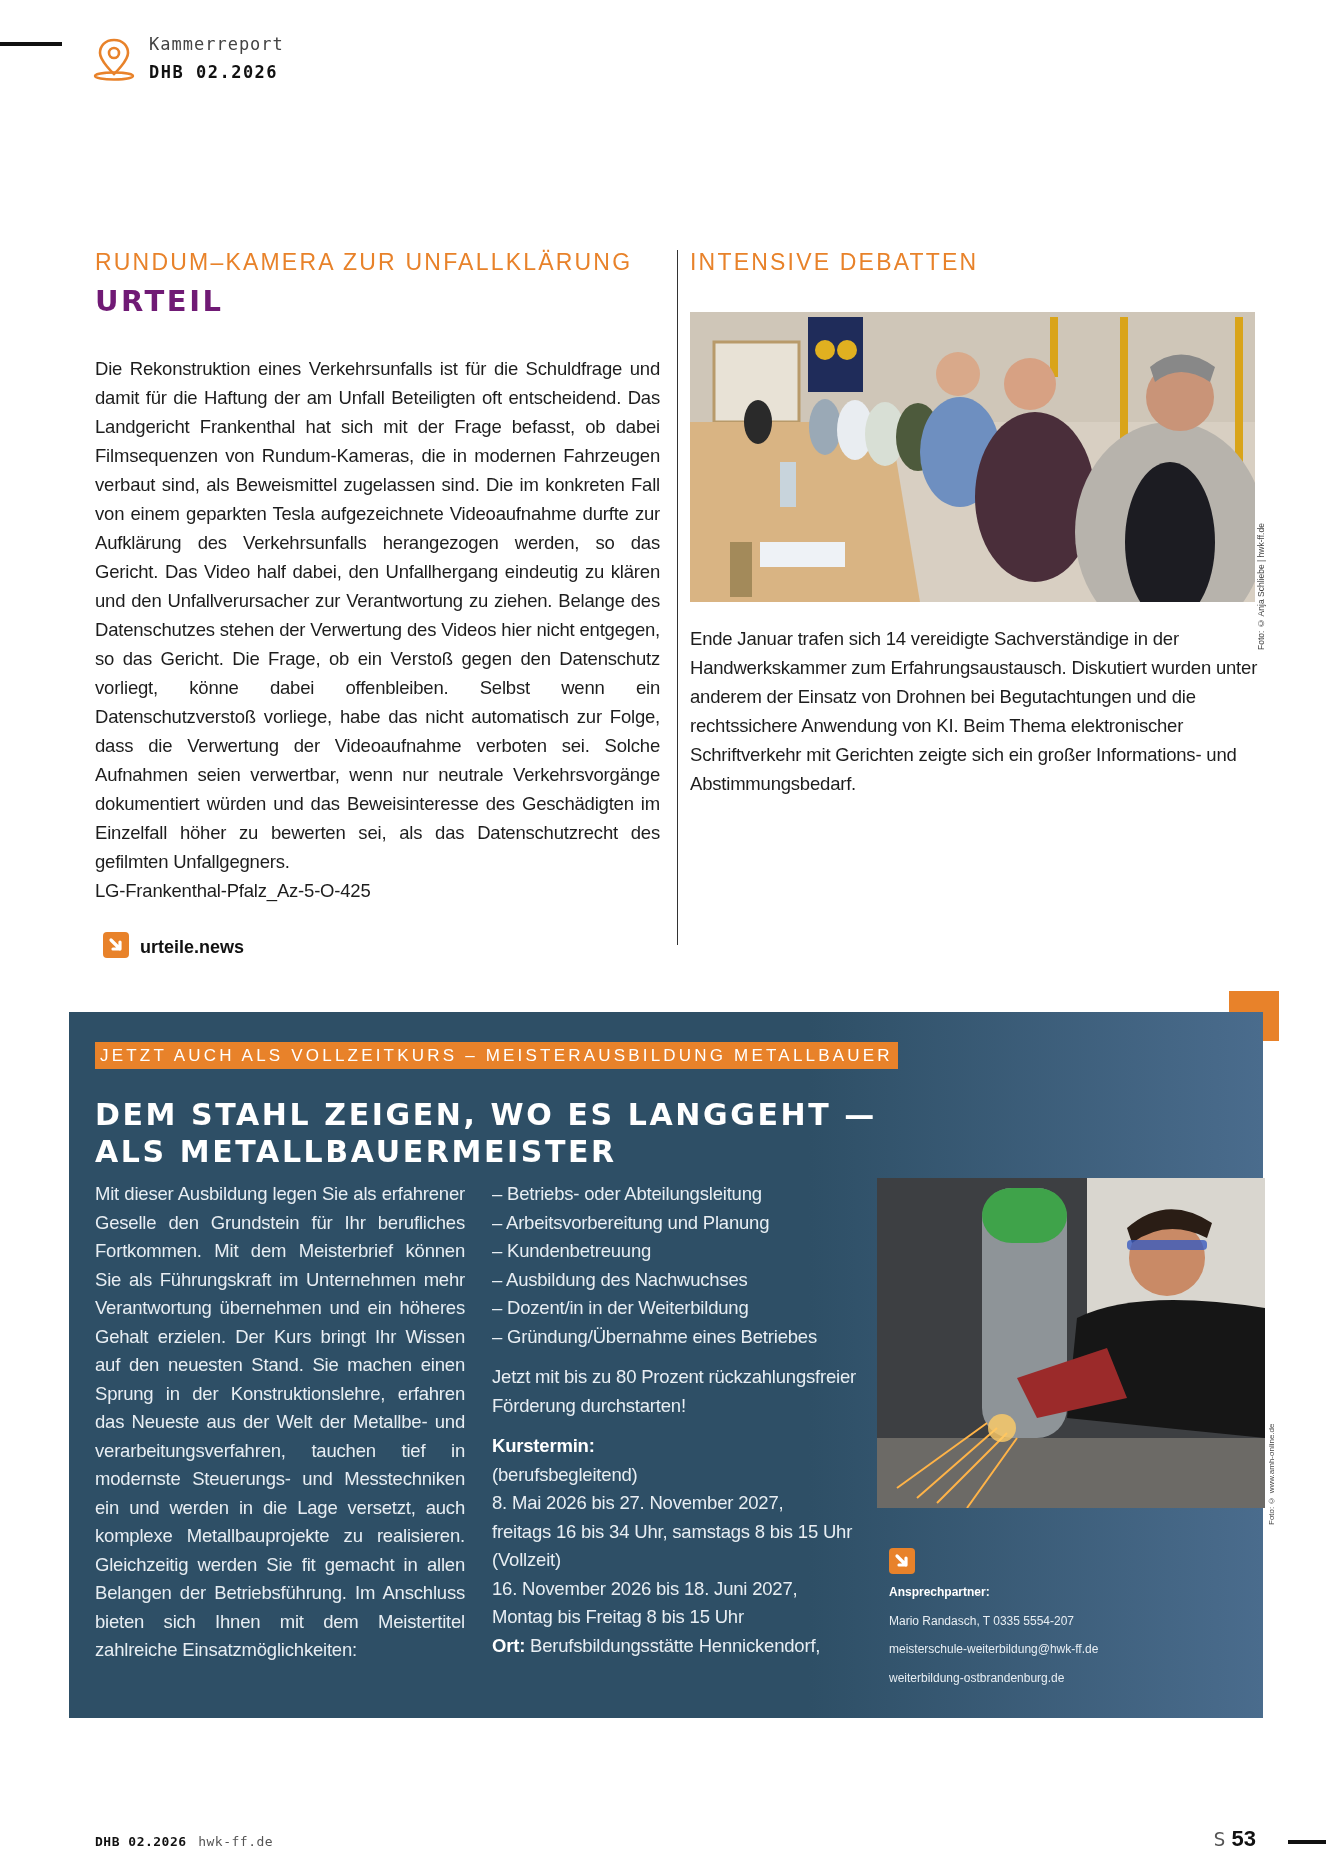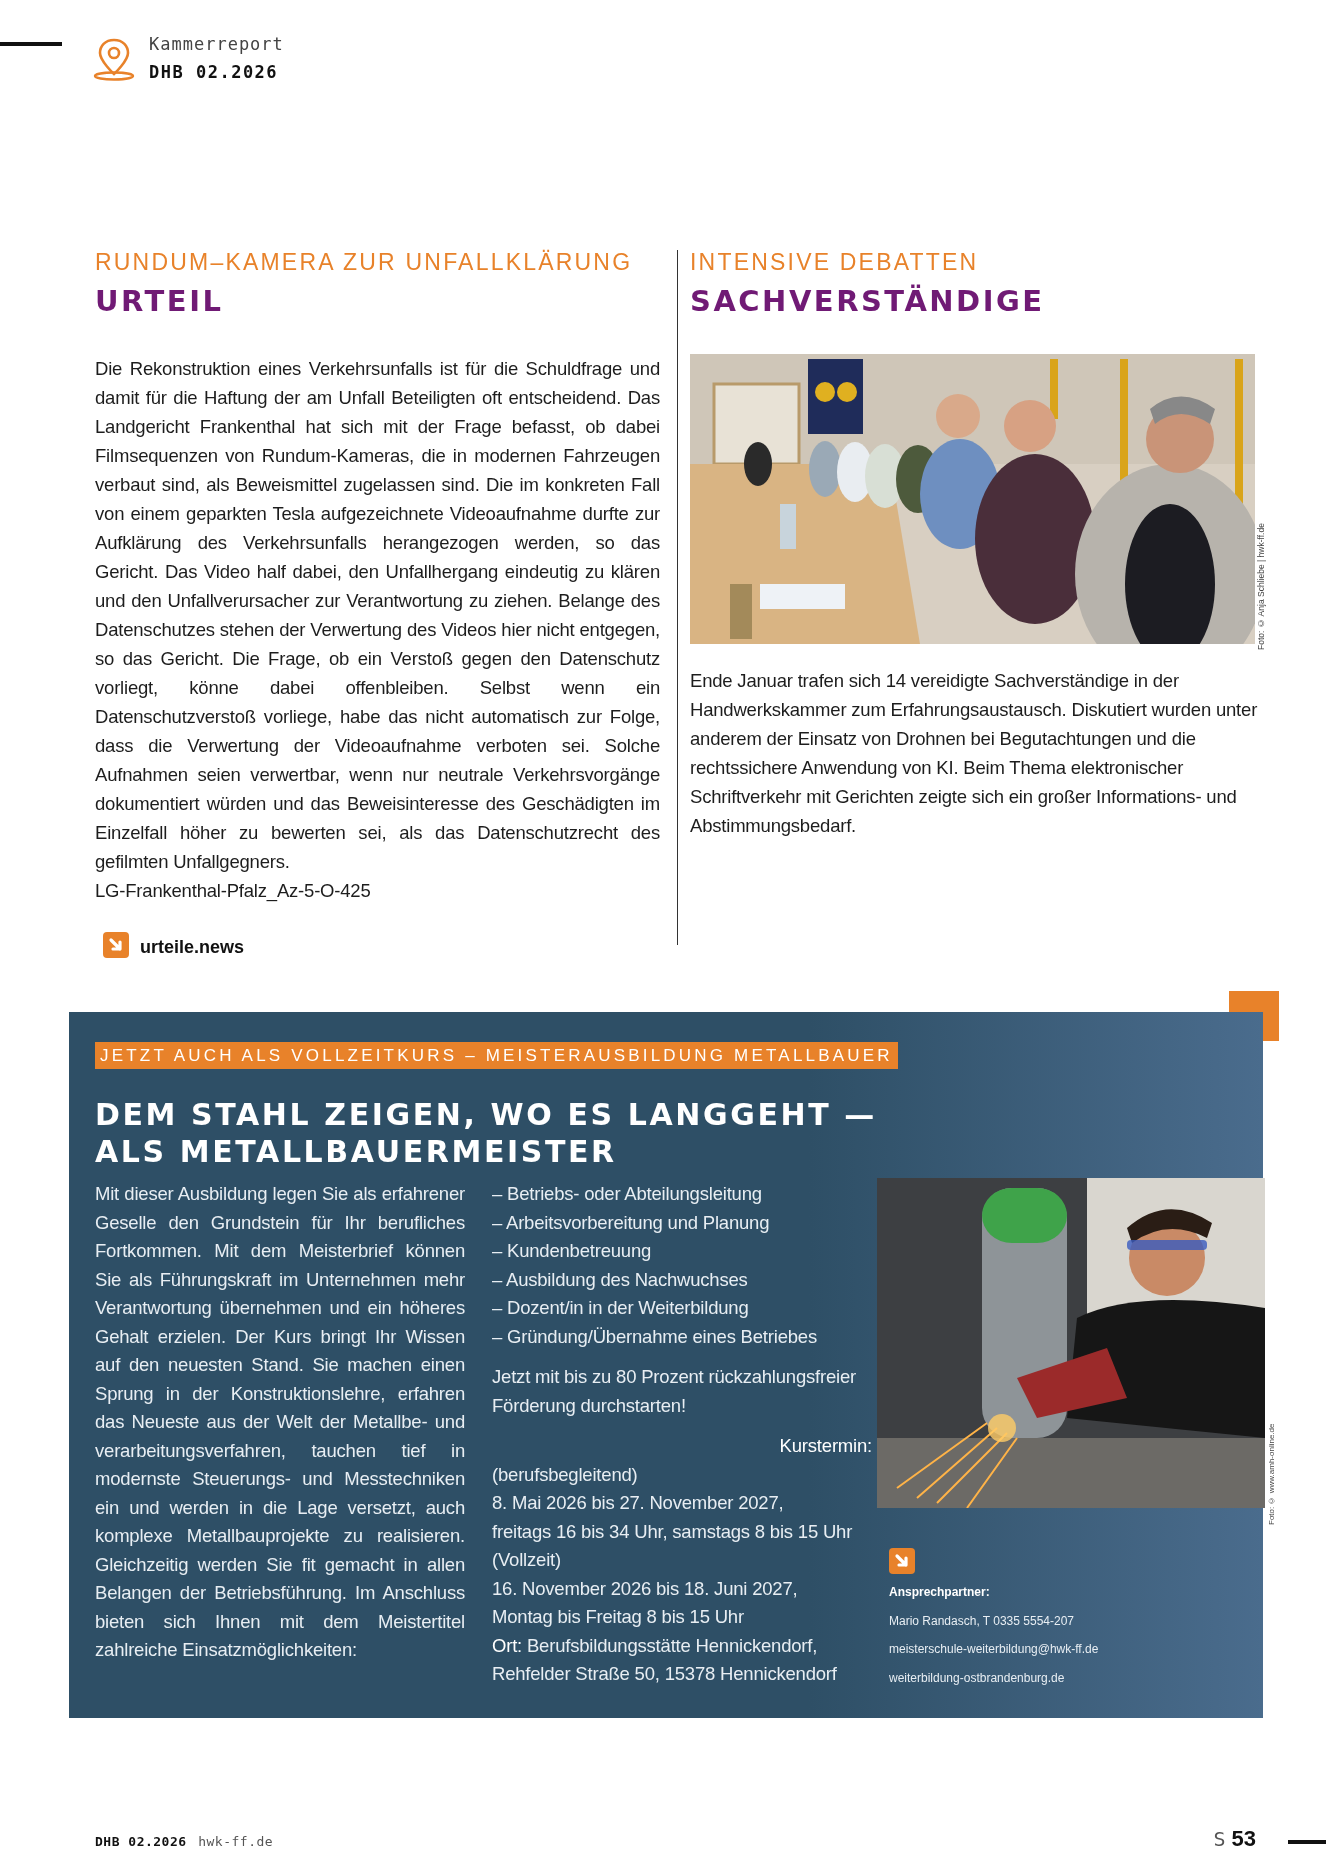--- a/index.html
+++ b/index.html
@@ -38,21 +38,21 @@
   
   .ad-box { position: absolute; left: 69px; top: 1012px; width: 1194px; height: 706px; background: linear-gradient(90deg, #2e4f66 0%, #2e4f66 62%, #4a6c8d 100%); }
   .ad-corner { position: absolute; left: 1229px; top: 991px; width: 50px; height: 50px; background: #e8822a; }
   .ad-box-overlay { position: absolute; left: 69px; top: 1012px; width: 1194px; height: 706px; }
   .ad-kicker { position: absolute; left: 26px; top: 30px; background: #e8822a; color: #fff; font-family: "Liberation Sans", sans-serif; font-size: 17px; letter-spacing: 3.2px; padding: 2px 5px 1px 5px; line-height: 24px; }
   .ad-title { position: absolute; left: 26px; top: 84px; color: #ffffff; font-family: "DejaVu Sans", sans-serif; font-weight: bold; font-size: 30px; letter-spacing: 2.6px; line-height: 37px; }
   .ad-col1 { position: absolute; left: 26px; top: 168px; width: 370px; color: #e8eef3; font-size: 18.5px; line-height: 28.5px; font-family: "Liberation Sans", sans-serif; letter-spacing: -0.2px; }
   .ad-col2 { position: absolute; left: 423px; top: 168px; width: 380px; color: #e8eef3; font-size: 18.5px; line-height: 28.5px; font-family: "Liberation Sans", sans-serif; letter-spacing: -0.2px; }
   .ad-col2 ul { list-style: none; }
   .ad-col2 .gap { margin-top: 12px; }
-  .ad-col2 .label { font-weight: normal; color: #fff; text-align: right; }
+  .ad-col2 .label { font-weight: bold; color: #fff; }
   .ad-photo { position: absolute; left: 808px; top: 166px; width: 388px; height: 330px; overflow: hidden; background: #3a3a3a; }
   .photo-credit-2 { position: absolute; left: 1267px; top: 1405px; width: 14px; height: 120px; writing-mode: vertical-rl; transform: rotate(180deg); font-size: 8px; color: #444; font-family: "Liberation Sans", sans-serif; white-space: nowrap; }
   .ad-contact { position: absolute; left: 820px; top: 536px; width: 380px; color: #e8eef3; font-size: 12px; line-height: 28.5px; font-family: "Liberation Sans", sans-serif; }
   .ad-contact .label { font-weight: bold; color: #fff; }
 
   
   .footer-left { position: absolute; left: 95px; top: 1834px; font-size: 13px; }
   .footer-issue { font-family: "DejaVu Sans Mono", monospace; font-weight: bold; letter-spacing: 0.5px; color: #111; }
   .footer-site { font-family: "DejaVu Sans Mono", monospace; color: #555; margin-left: 8px; letter-spacing: 0.5px; }
   .footer-right { position: absolute; right: 70px; top: 1826px; display: flex; align-items: baseline; }
@@ -86,21 +86,20 @@
         </svg>
     </span>
     <span class="link-text">urteile.news</span>
   </div>
 </div>
 
 <div class="col-divider"></div>
 
 <div class="col col-right">
   <div class="kicker">INTENSIVE DEBATTEN</div>
-  <div class="headline">SACHVERSTÄNDIGE</div>
   <div class="photo1" title="Sachverständige sitzen an einem Konferenztisch">
     <svg width="565" height="290" viewBox="0 0 565 290">
       <rect width="565" height="290" fill="#d8cfc2"></rect>
       <rect x="0" y="0" width="565" height="110" fill="#cfc6b8"></rect>
       <rect x="24" y="30" width="85" height="80" fill="#e8e2d6" stroke="#b89a6a" stroke-width="3"></rect>
       <rect x="118" y="5" width="55" height="75" fill="#1f2c5a"></rect>
       <circle cx="135" cy="38" r="10" fill="#e0b020"></circle>
       <circle cx="157" cy="38" r="10" fill="#e0b020"></circle>
       <rect x="430" y="5" width="8" height="150" fill="#d9a41a"></rect>
       <rect x="545" y="5" width="8" height="150" fill="#d9a41a"></rect>
@@ -150,21 +149,20 @@
     </ul>
     <p class="gap">Jetzt mit bis zu 80 Prozent rückzahlungsfreier Förderung durchstarten!</p>
     <p class="gap label">Kurstermin:</p>
     <p>(berufsbegleitend)</p>
     <p>8. Mai 2026 bis 27. November 2027,</p>
     <p>freitags 16 bis 34 Uhr, samstags 8 bis 15 Uhr</p>
     <p>(Vollzeit)</p>
     <p>16. November 2026 bis 18. Juni 2027,</p>
     <p>Montag bis Freitag 8 bis 15 Uhr</p>
     <p><span class="label">Ort:</span> <span>Berufsbildungsstätte Hennickendorf,</span></p>
-    <p>Rehfelder Straße 50, 15378 Hennickendorf</p>
   </div>
   <div class="ad-photo" title="Metallbauer beim Schleifen mit Funkenflug">
     <svg width="388" height="330" viewBox="0 0 388 330">
       <rect width="388" height="330" fill="#3d3f42"></rect>
       <rect x="210" y="0" width="178" height="230" fill="#d9d6cf"></rect>
       <rect x="105" y="10" width="85" height="250" rx="30" fill="#8e9498"></rect>
       <rect x="105" y="10" width="85" height="55" rx="30" fill="#3fa34a"></rect>
       <path d="M200 140 Q260 110 388 130 L388 260 L190 240 Z" fill="#161616"></path>
       <circle cx="290" cy="80" r="38" fill="#c98a66"></circle>
       <path d="M250 50 Q290 15 335 45 L330 60 Q290 40 255 65 Z" fill="#2a1d15"></path>

